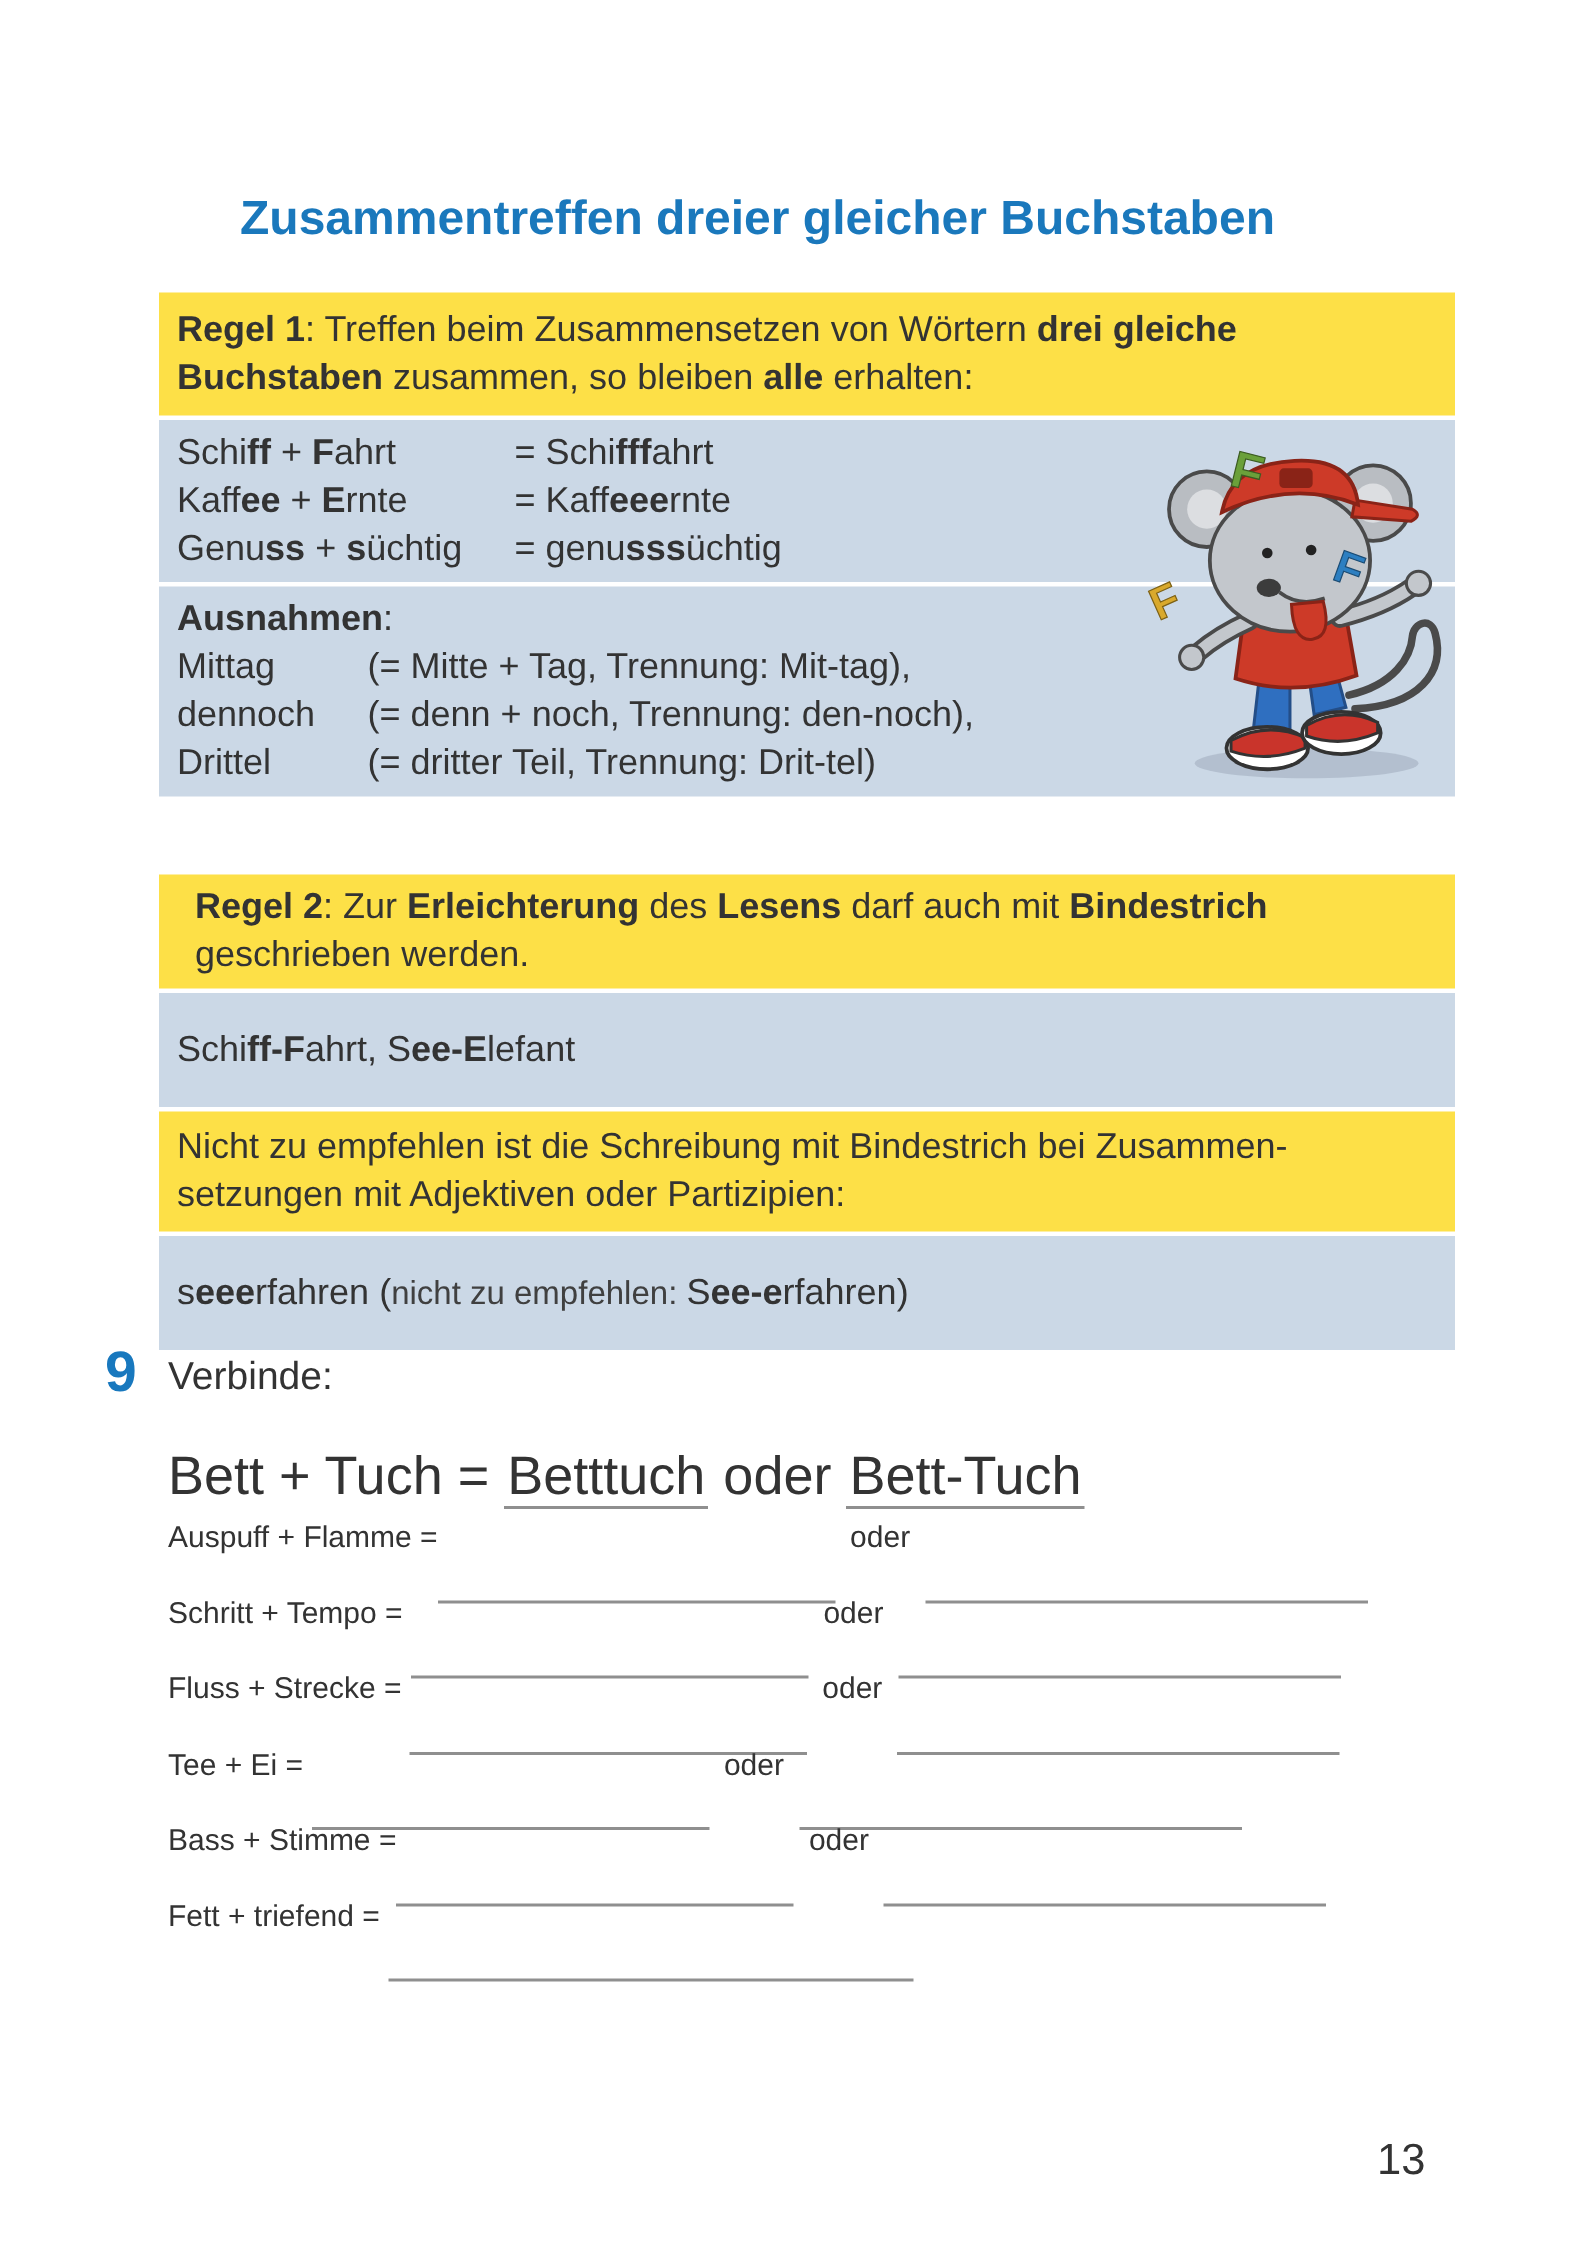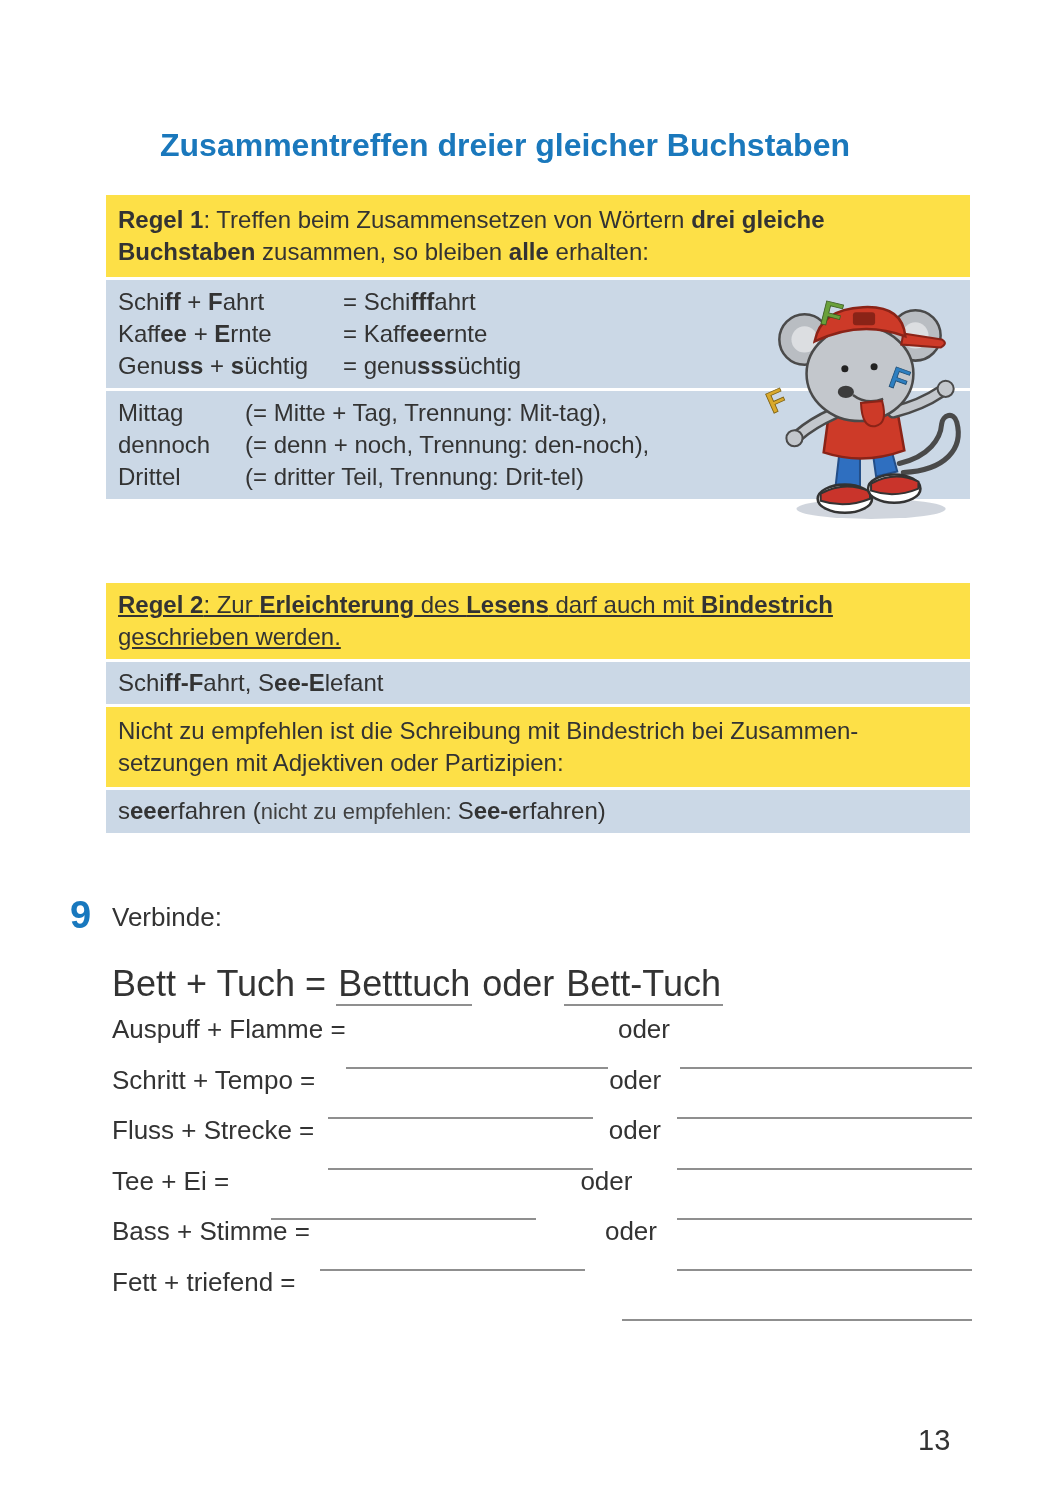--- a/index.html
+++ b/index.html
@@ -24,30 +24,30 @@
   .band-dark{background:#cbd8e6;}
   .b{font-weight:bold;}
   .muted{color:#404040;font-size:22px;}
   .ans{border-bottom:2px solid #8f8f8f;padding:0 2px;}
   .rule1-box{top:195px;}
   .rule1-header{padding:9px 12px;}
   .example-grid{display:grid;grid-template-columns:225px 1fr;padding:6px 12px;}
   .exception-grid{display:grid;grid-template-columns:127px 1fr;padding:6px 12px;}
   .exception-title{grid-column:1 / span 2;}
   .rule2-box{top:583px;}
-  .rule2-header{padding:6px 12px;text-decoration:underline;}
-  .one-line{padding:5px 12px;}
+  .rule2-header{padding:6px 24px;}
+  .one-line{padding:22px 12px;}
   
   .mouse{position:absolute;left:752px;top:281px;width:222px;height:252px;}
   
   .ex-number{position:absolute;left:70px;top:894px;font-size:38px;font-weight:bold;color:#1878be;}
   .ex-instruction{position:absolute;left:112px;top:902px;font-size:26px;}
   .ex-example{position:absolute;left:112px;top:963px;font-size:36px;}
   .ex-rows{position:absolute;left:112px;top:1014px;width:860px;}
-  .ex-row{display:flex;align-items:baseline;height:50.5px;font-size:26px;justify-content:space-between;}
+  .ex-row{display:flex;align-items:baseline;height:50.5px;font-size:20px;}
   .prompt{white-space:pre;}
   .blank{display:inline-block;border-bottom:2px solid #8f8f8f;height:30px;align-self:flex-end;margin-bottom:-4px;}
   .b1{width:265px;}
   .b2{width:295px;}
   .b-single{width:350px;}
   .oder{margin:0 10px;}
   .page-number{position:absolute;left:918px;top:1424px;font-size:29px;}
   svg text{font-family:"Liberation Sans","DejaVu Sans",sans-serif;}
 </style>
 </head>
@@ -63,20 +63,21 @@
     <div class="band band-dark example-grid">
       <span><span>Schi</span><span class="b">ff</span><span> + </span><span class="b">F</span><span>ahrt</span></span>
       <span><span>= Schi</span><span class="b">fff</span><span>ahrt</span></span>
       <span><span>Kaff</span><span class="b">ee</span><span> + </span><span class="b">E</span><span>rnte</span></span>
       <span><span>= Kaff</span><span class="b">eee</span><span>rnte</span></span>
       <span><span>Genu</span><span class="b">ss</span><span> + </span><span class="b">s</span><span>üchtig</span></span>
       <span><span>= genu</span><span class="b">sss</span><span>üchtig</span></span>
     </div>
 
     <div class="band band-dark exception-grid">
+      <span class="exception-title"><span class="b">Ausnahmen</span><span>:</span></span>
       <span>Mittag</span>
       <span>(= Mitte + Tag, Trennung: Mit-tag),</span>
       <span>dennoch</span>
       <span>(= denn + noch, Trennung: den-noch),</span>
       <span>Drittel</span>
       <span>(= dritter Teil, Trennung: Drit-tel)</span>
     </div>
   </div>
 
   <svg class="mouse" viewBox="0 0 220 250" aria-hidden="true">

